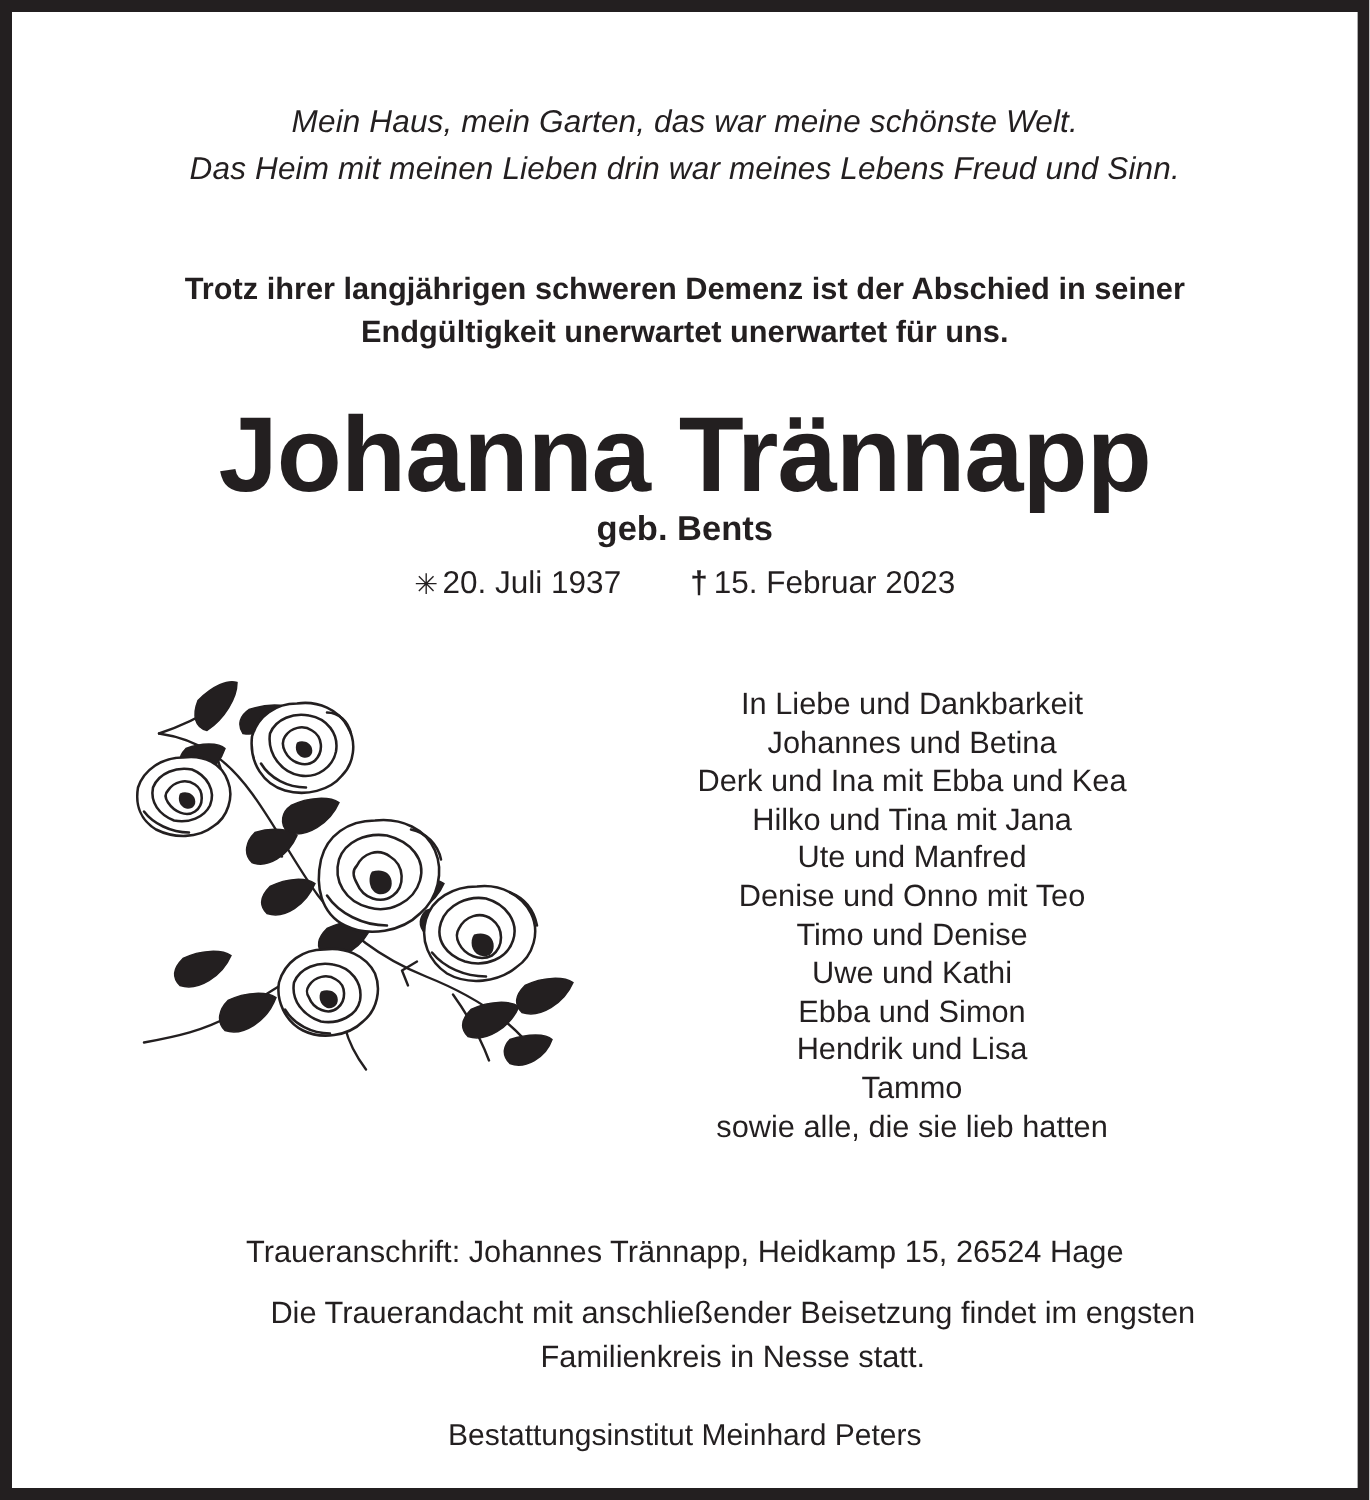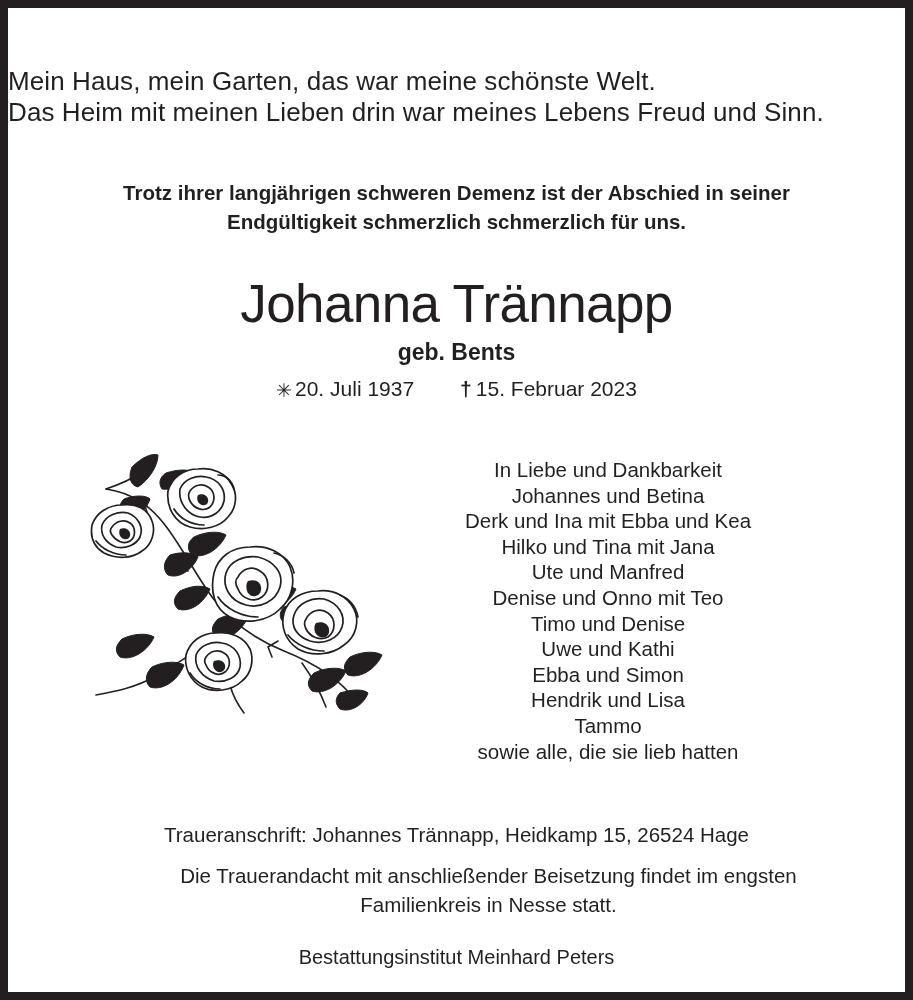--- a/index.html
+++ b/index.html
@@ -27,22 +27,23 @@
     height: 100%;
     background: #ffffff;
   }
 
   
   .verse {
     position: absolute;
     top: 58px;
     left: 0;
     width: 100%;
-    text-align: left;
-    font-size: 26px;
+    text-align: center;
+    font-style: italic;
+    font-size: 21px;
     line-height: 31px;
     letter-spacing: 0.1px;
     color: #231f20;
   }
   .verse div { white-space: nowrap; }
 
   
   .intro {
     position: absolute;
     top: 170px;
@@ -56,22 +57,22 @@
   }
   .intro div { white-space: nowrap; }
 
   
   .name {
     position: absolute;
     top: 265px;
     left: 0;
     width: 100%;
     text-align: center;
-    font-size: 53px;
-    font-weight: normal;
+    font-size: 71px;
+    font-weight: bold;
     letter-spacing: -0.6px;
     line-height: 62px;
     color: #231f20;
   }
   .maiden {
     position: absolute;
     top: 331px;
     left: 0;
     width: 100%;
     text-align: center;
@@ -164,21 +165,21 @@
 <div class="page">
   <div class="inner">
 
     <div class="verse">
       <div>Mein Haus, mein Garten, das war meine schönste Welt.</div>
       <div>Das Heim mit meinen Lieben drin war meines Lebens Freud und Sinn.</div>
     </div>
 
     <div class="intro">
       <div>Trotz ihrer langjährigen schweren Demenz ist der Abschied in seiner</div>
-      <div>Endgültigkeit schmerzlich schmerzlich für uns.</div>
+      <div>Endgültigkeit unerwartet unerwartet für uns.</div>
     </div>
 
     <div class="name">Johanna Trännapp</div>
     <div class="maiden">geb. Bents</div>
 
     <div class="dates">
       <span class="sym-star">✳</span><span>20. Juli 1937</span><span class="gap"></span><span class="sym-cross">†</span><span>15. Februar 2023</span>
     </div>
 
     <div class="roses">

